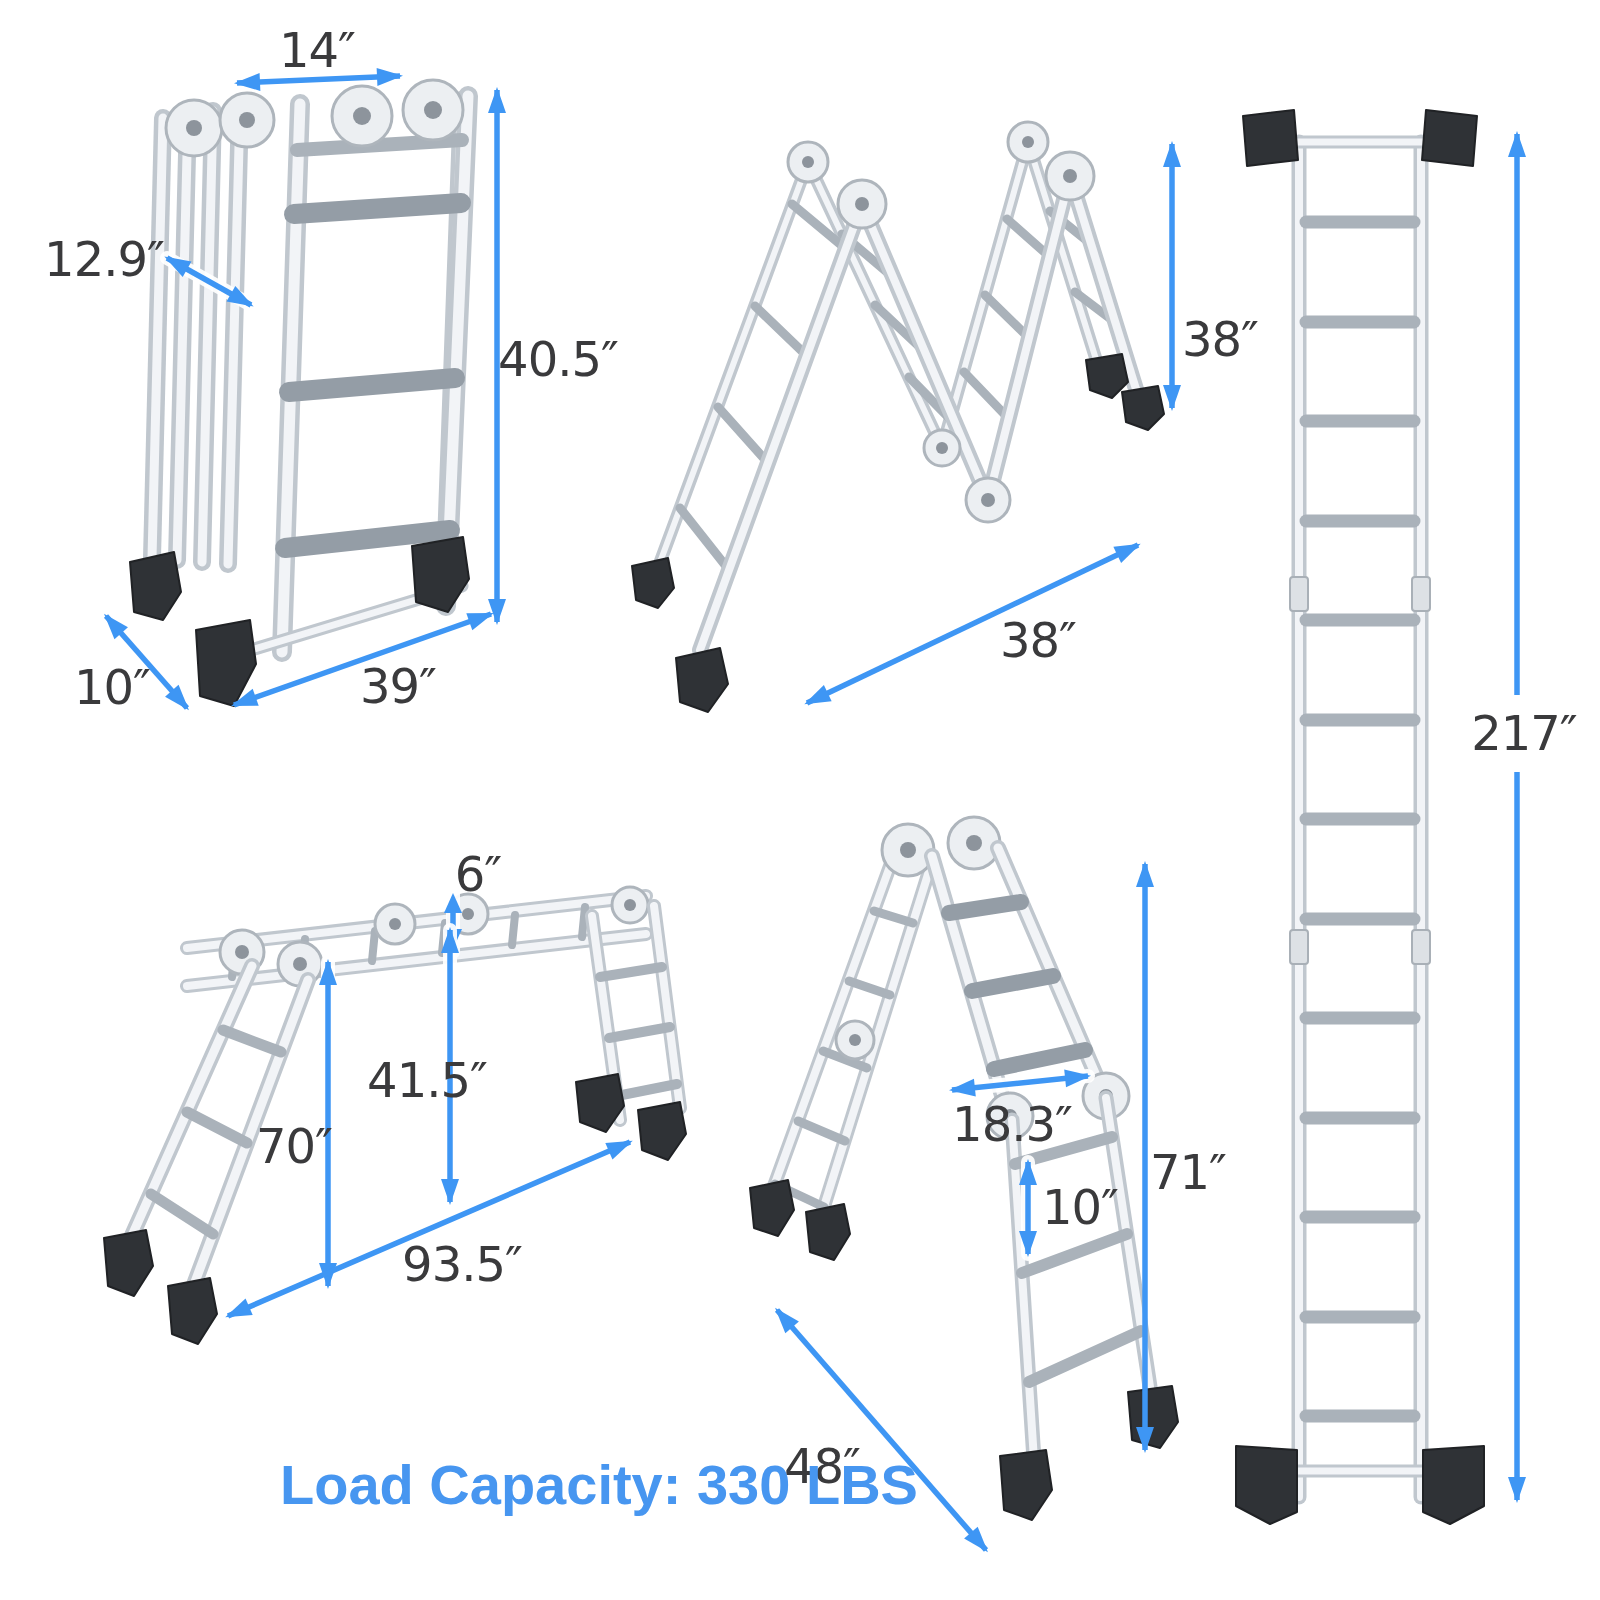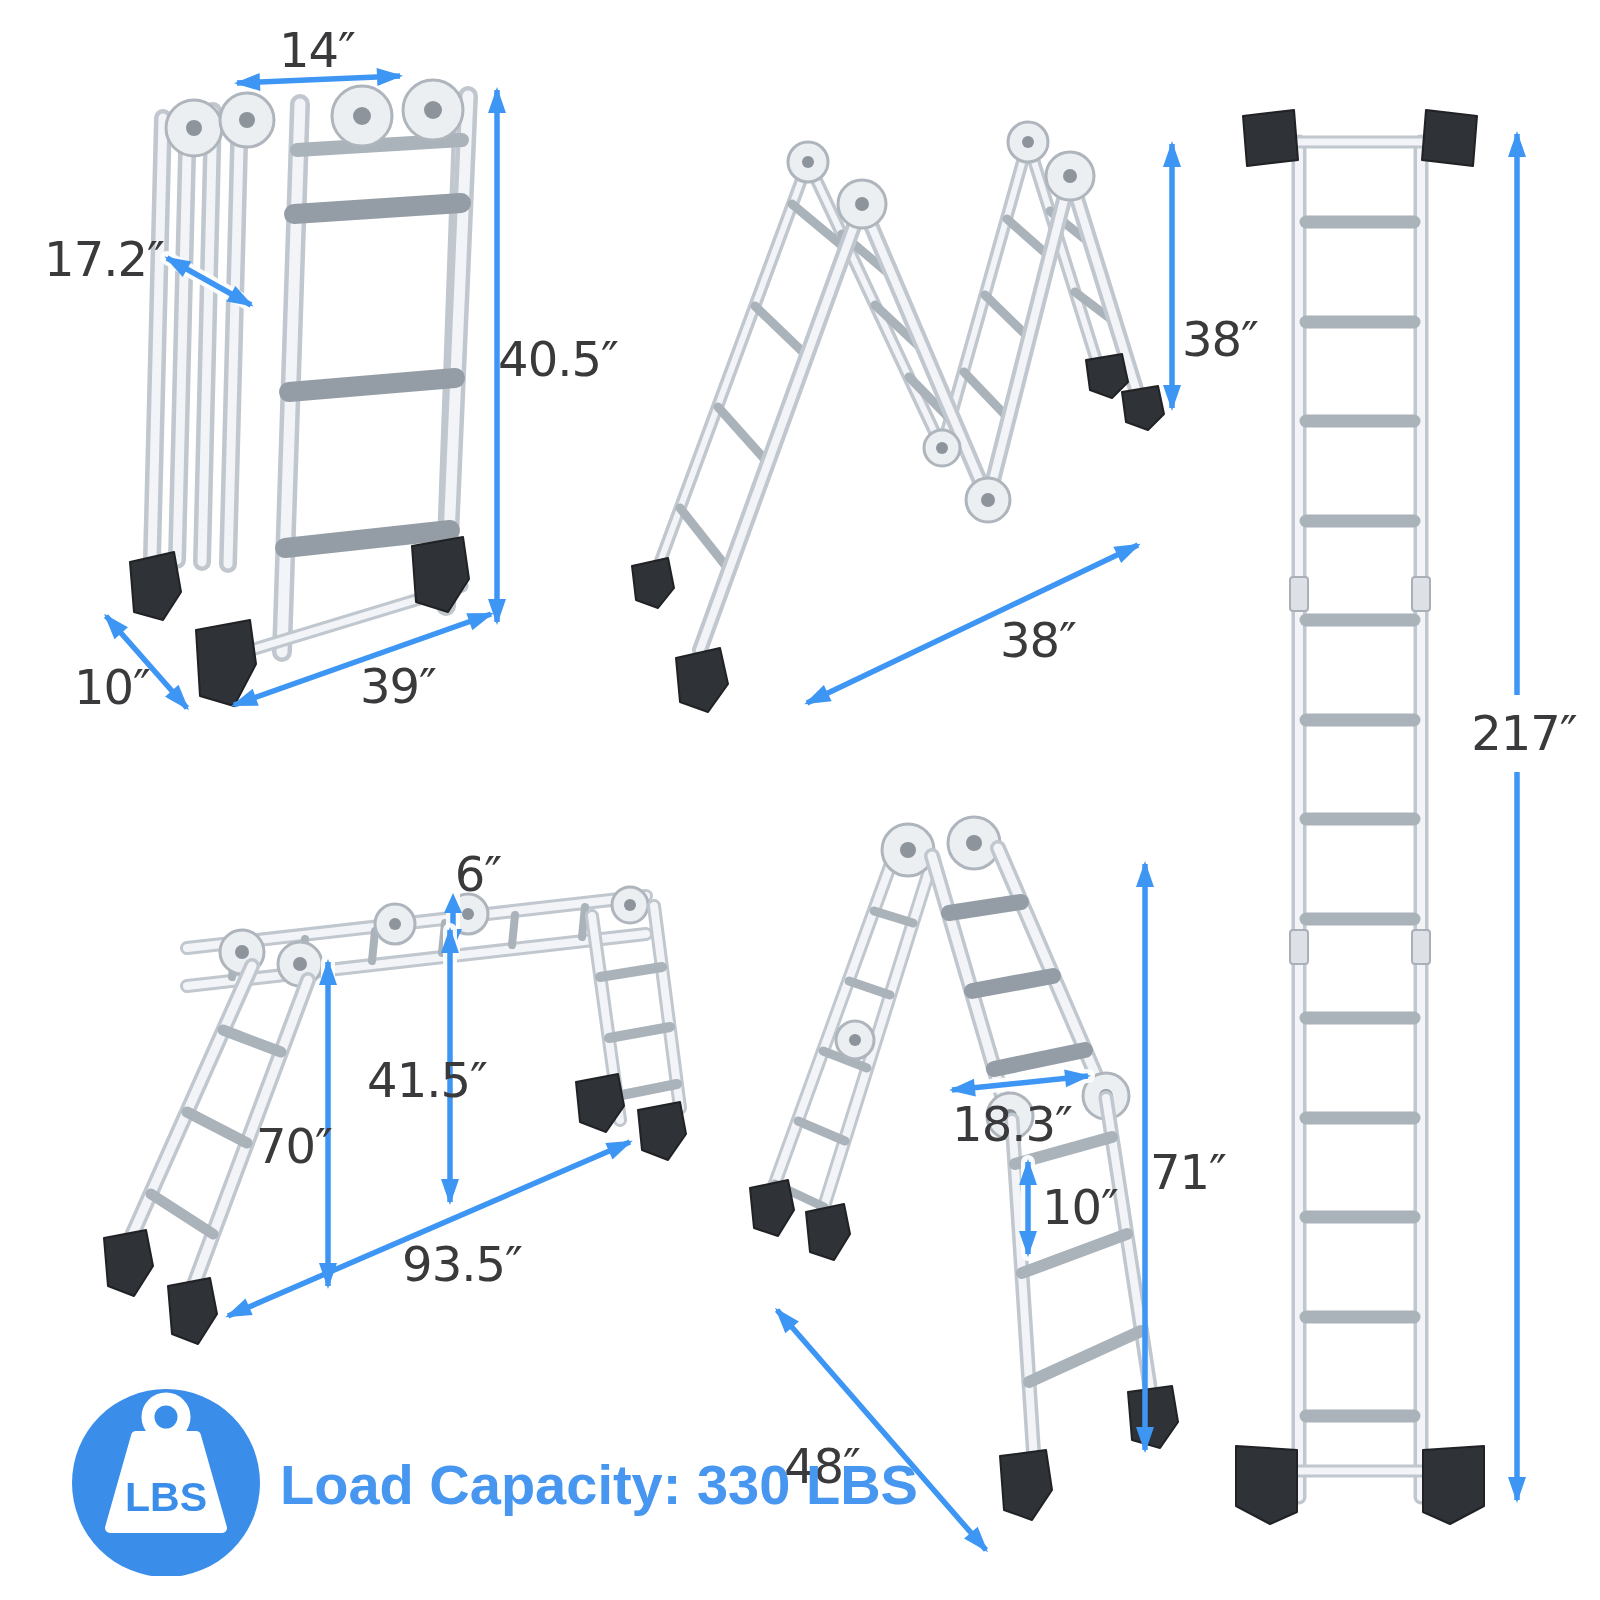--- a/index.html
+++ b/index.html
@@ -285,42 +285,35 @@
       <line class="case" x1="952" y1="1090" x2="1088" y2="1076"></line>
       <line class="arrow" x1="952" y1="1090" x2="1088" y2="1076" marker-start="url(#ah)" marker-end="url(#ah)"></line>
       <line class="case" x1="1028" y1="1162" x2="1028" y2="1254"></line>
       <line class="arrow" x1="1028" y1="1162" x2="1028" y2="1254" marker-start="url(#ah)" marker-end="url(#ah)"></line>
       <line class="arrow" x1="1145" y1="864" x2="1145" y2="1450" marker-start="url(#ah)" marker-end="url(#ah)"></line>
       <line class="arrow" x1="777" y1="1310" x2="986" y2="1550" marker-start="url(#ah)" marker-end="url(#ah)"></line>
     </g>
   </svg>
 
   <div class="dim" style="left:317px;top:50px">14″</div>
-  <div class="dim" style="left:104px;top:259px">17.2″</div>
+  <div class="dim" style="left:104px;top:259px">12.9″</div>
   <div class="dim" style="left:558px;top:359px">40.5″</div>
   <div class="dim" style="left:112px;top:687px">10″</div>
   <div class="dim" style="left:398px;top:686px">39″</div>
 
   <div class="dim" style="left:1220px;top:339px">38″</div>
   <div class="dim" style="left:1038px;top:640px">38″</div>
 
   <div class="dim" style="left:1524px;top:733px">217″</div>
 
   <div class="dim" style="left:478px;top:874px">6″</div>
   <div class="dim" style="left:427px;top:1080px">41.5″</div>
   <div class="dim" style="left:294px;top:1146px">70″</div>
   <div class="dim" style="left:462px;top:1264px">93.5″</div>
 
   <div class="dim" style="left:1012px;top:1124px">18.3″</div>
   <div class="dim" style="left:1080px;top:1207px">10″</div>
   <div class="dim" style="left:1188px;top:1172px">71″</div>
   <div class="dim" style="left:822px;top:1466px">48″</div>
 
-  <div class="badge-circle">
-    <svg viewBox="0 0 188 188" width="188" height="188">
-      <circle cx="94" cy="28" r="18" fill="none" stroke="#ffffff" stroke-width="13"></circle>
-      <path d="M64,47 L124,47 L150,139 L38,139 Z" fill="#ffffff" stroke="#ffffff" stroke-width="10" stroke-linejoin="round"></path>
-      <text x="94" y="122" text-anchor="middle" font-family="Liberation Sans, sans-serif" font-size="41" font-weight="bold" fill="#3a8eea">LBS</text>
-    </svg>
-  </div>
   <div class="capacity">Load Capacity: 330 LBS</div>
 
 </div>
 
 </body></html>

